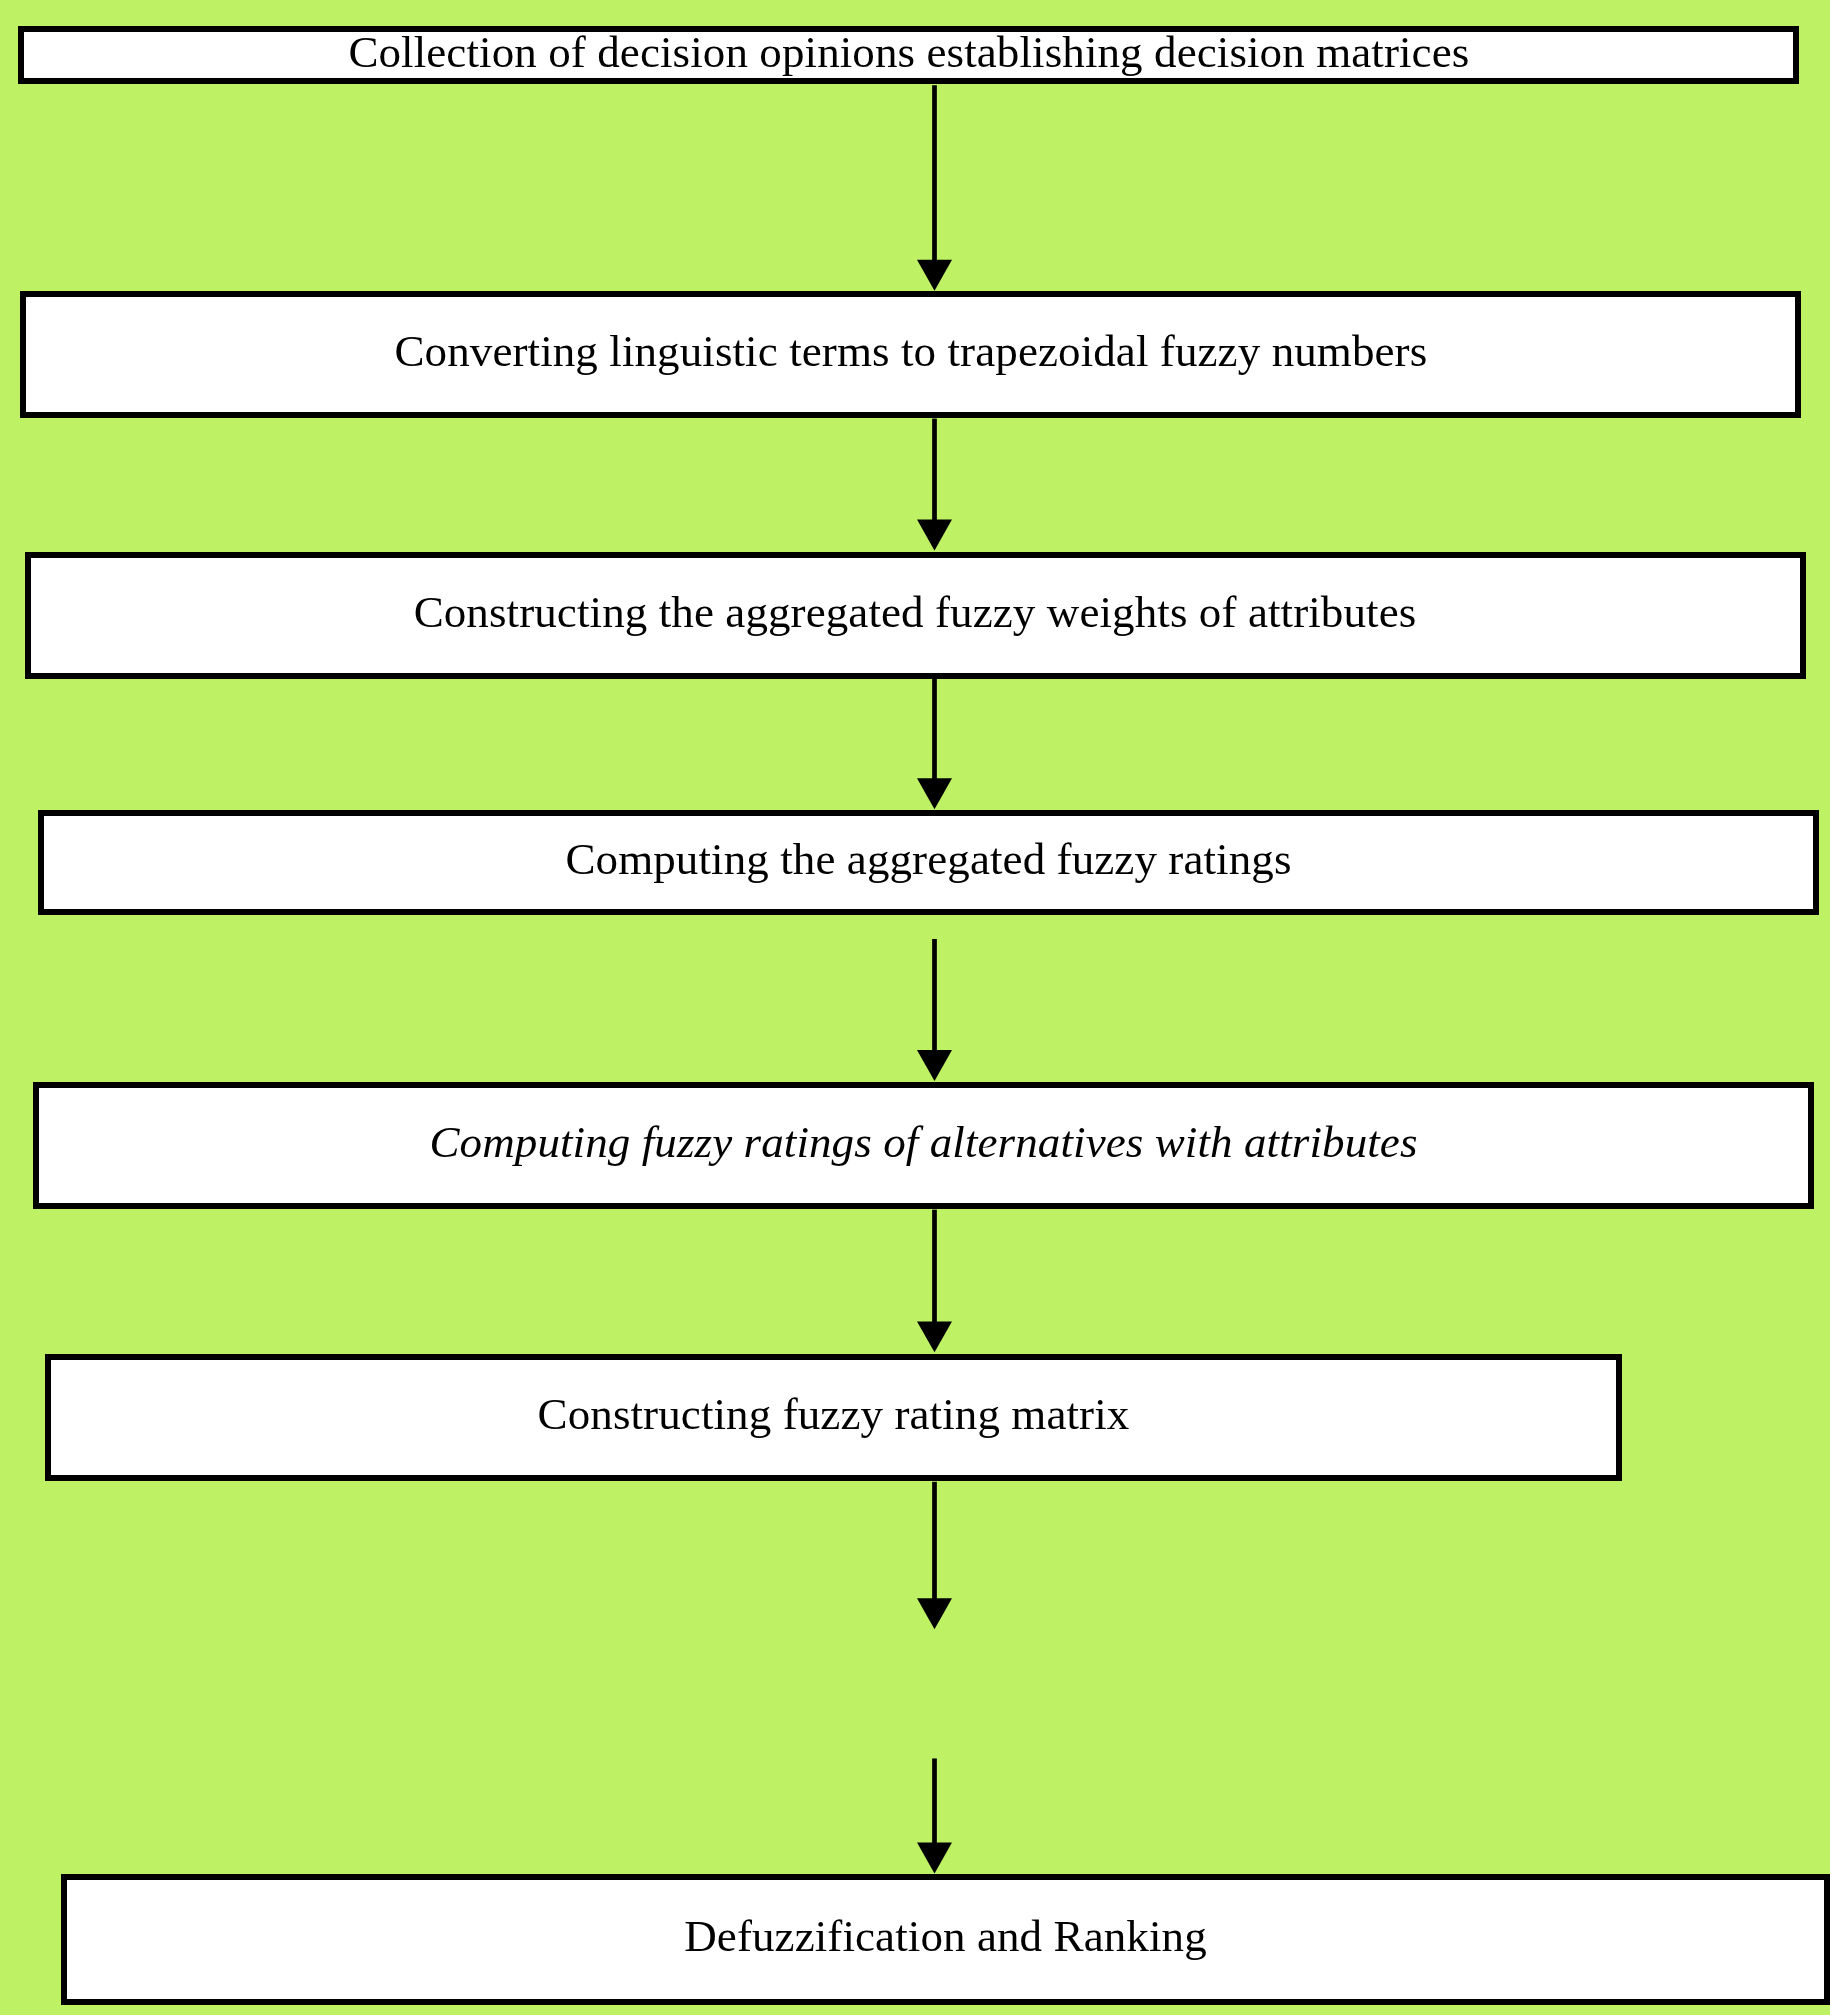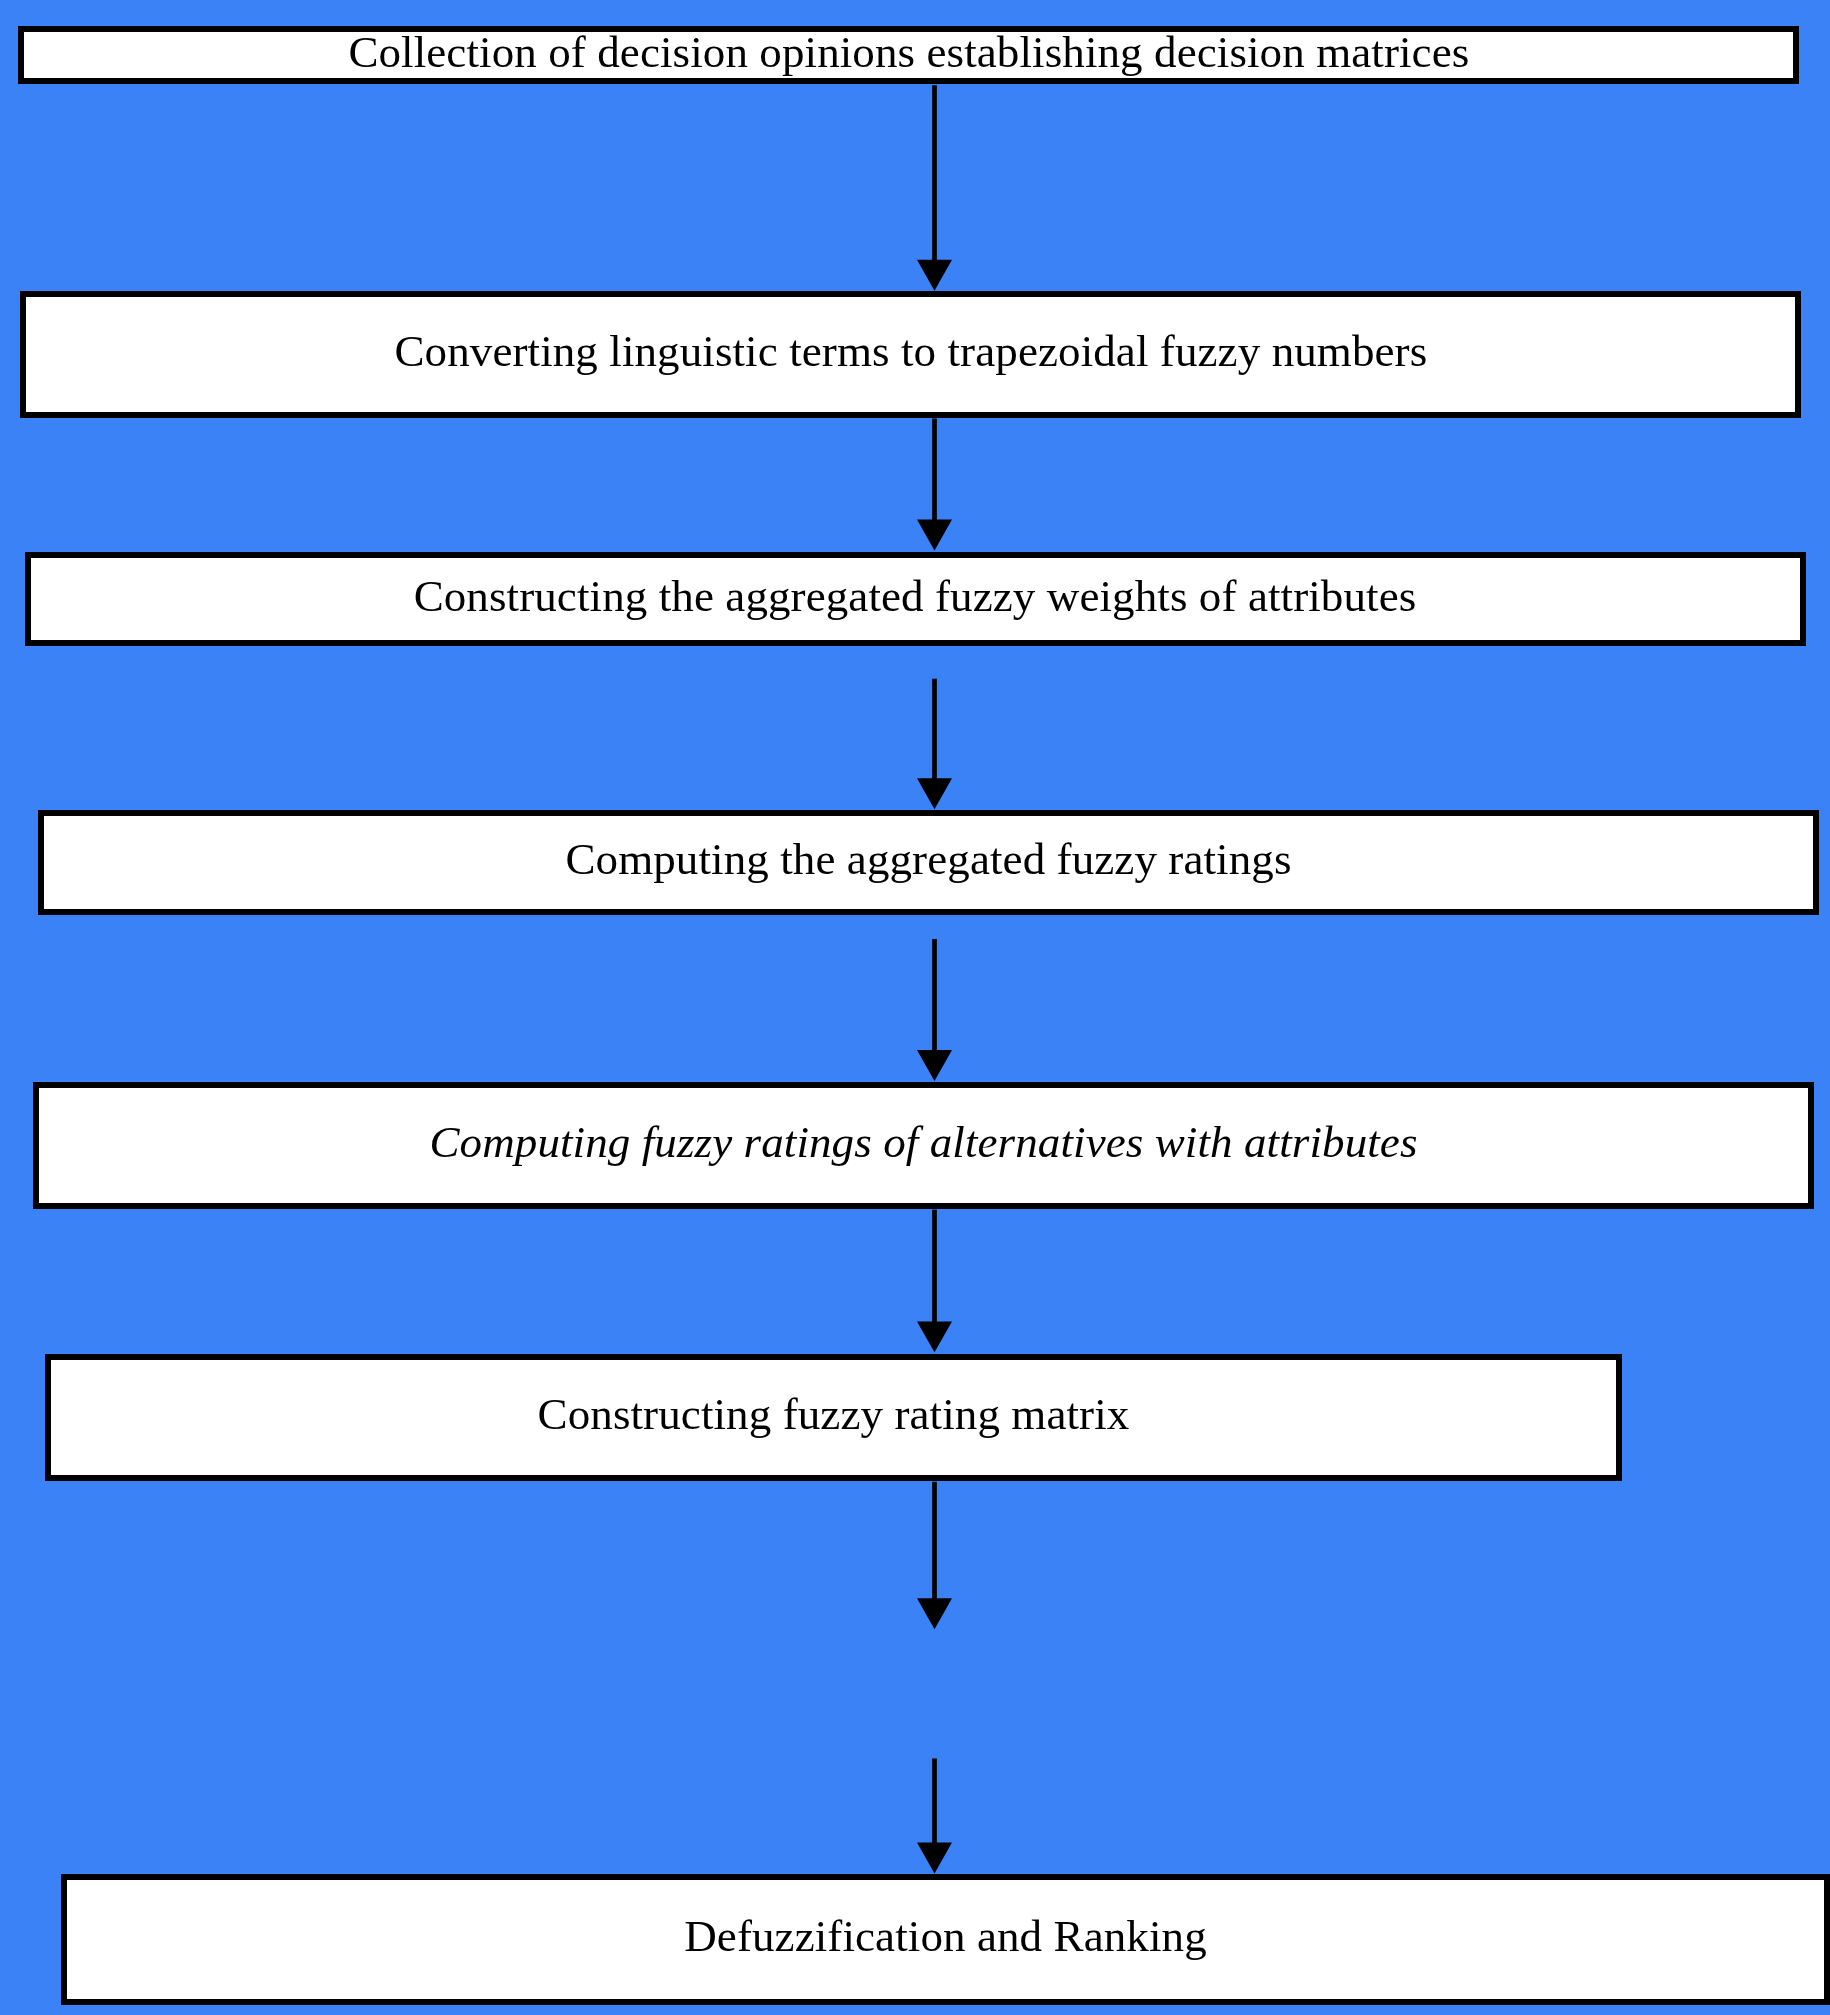--- a/index.html
+++ b/index.html
@@ -5,21 +5,21 @@
 <style>
   html, body {
     margin: 0;
     padding: 0;
     background: #ffffff;
   }
   #canvas {
     position: relative;
     width: 1830px;
     height: 2015px;
-    background: #3b82f6;
+    background: #bef264;
     overflow: hidden;
     font-family: "Liberation Serif", "DejaVu Serif", serif;
   }
   .node {
     position: absolute;
     box-sizing: border-box;
     background: #ffffff;
     border: 6.8px solid #000000;
     display: flex;
     align-items: center;
@@ -89,21 +89,21 @@
         <line x1="26" y1="0" x2="26" y2="127" stroke="#000000" stroke-width="7"></line>
         <polygon points="0,125 52,125 26,171" fill="#000000"></polygon>
       </svg>
     </div>
     <div class="node" style="left: 18.4px; top: 26px; width: 1781px; height: 58px; border-color: rgb(0, 0, 0); background: rgb(255, 255, 255);">
       <div class="node-label" style="color: rgb(0, 0, 0);">Collection of decision opinions establishing decision matrices</div>
     </div>
     <div class="node" style="left: 20.4px; top: 291px; width: 1781px; height: 127px; border-color: rgb(0, 0, 0); background: rgb(255, 255, 255);">
       <div class="node-label" style="color: rgb(0, 0, 0);">Converting linguistic terms to trapezoidal fuzzy numbers</div>
     </div>
-    <div class="node" style="left: 24.5px; top: 552px; width: 1781px; height: 94px; border-color: rgb(0, 0, 0); background: rgb(255, 255, 255);">
+    <div class="node" style="left: 24.5px; top: 552px; width: 1781px; height: 127px; border-color: rgb(0, 0, 0); background: rgb(255, 255, 255);">
       <div class="node-label" style="color: rgb(0, 0, 0);">Constructing the aggregated fuzzy weights of attributes</div>
     </div>
     <div class="node" style="left: 38px; top: 810px; width: 1781px; height: 105px; border-color: rgb(0, 0, 0); background: rgb(255, 255, 255);">
       <div class="node-label" style="color: rgb(0, 0, 0);">Computing the aggregated fuzzy ratings</div>
     </div>
     <div class="node" style="left: 33px; top: 1082px; width: 1781px; height: 127px; border-color: rgb(0, 0, 0); background: rgb(255, 255, 255); font-style: italic;">
       <div class="node-label" style="color: rgb(0, 0, 0);">Computing fuzzy ratings of alternatives with attributes</div>
     </div>
     <div class="node" style="left: 45px; top: 1354px; width: 1577px; height: 127px; border-color: rgb(0, 0, 0); background: rgb(255, 255, 255);">
       <div class="node-label" style="color: rgb(0, 0, 0);">Constructing fuzzy rating matrix</div>

